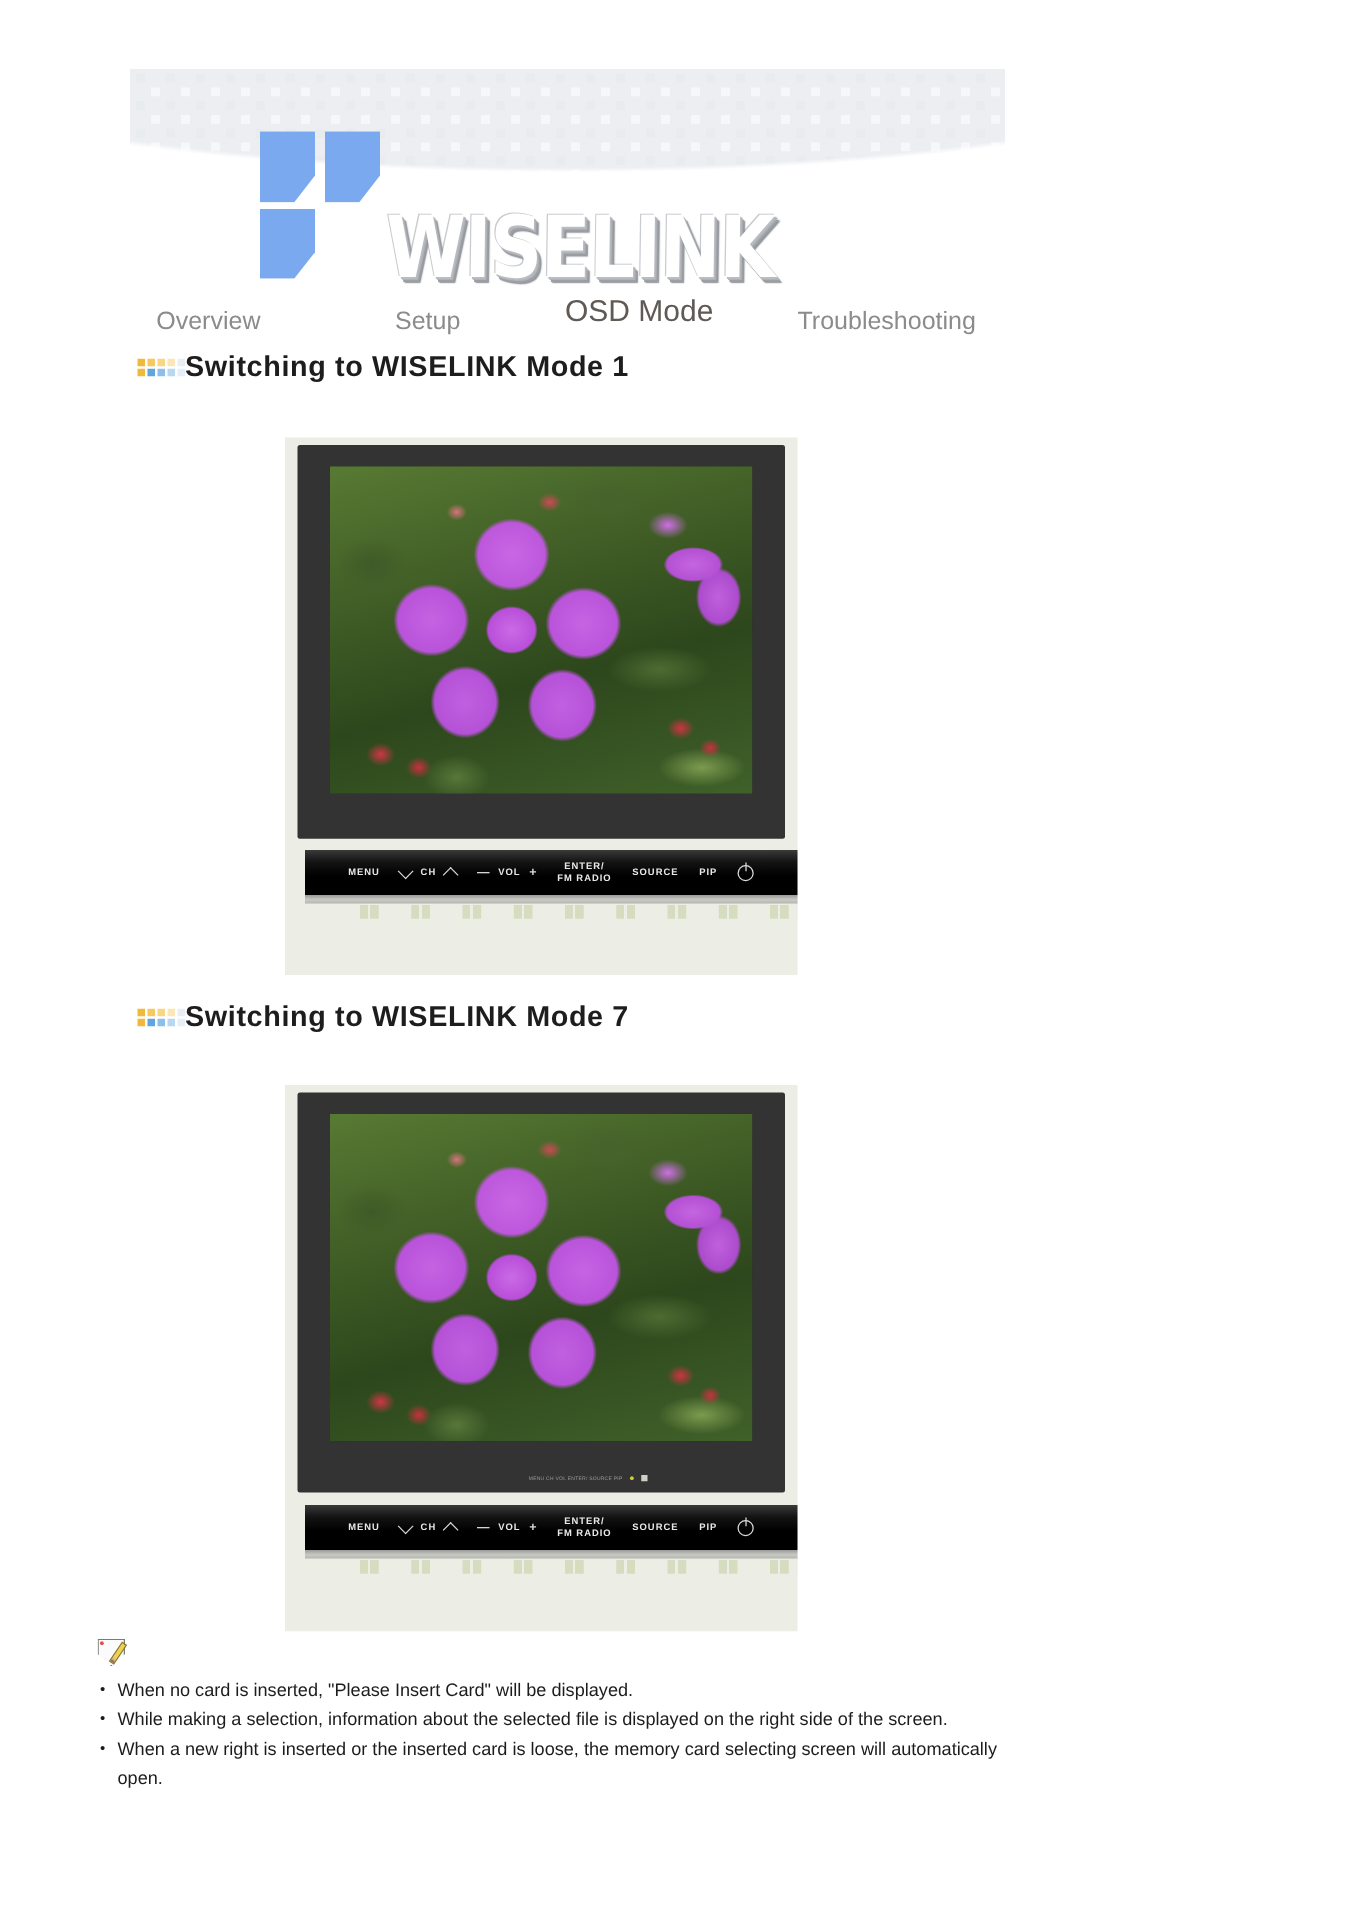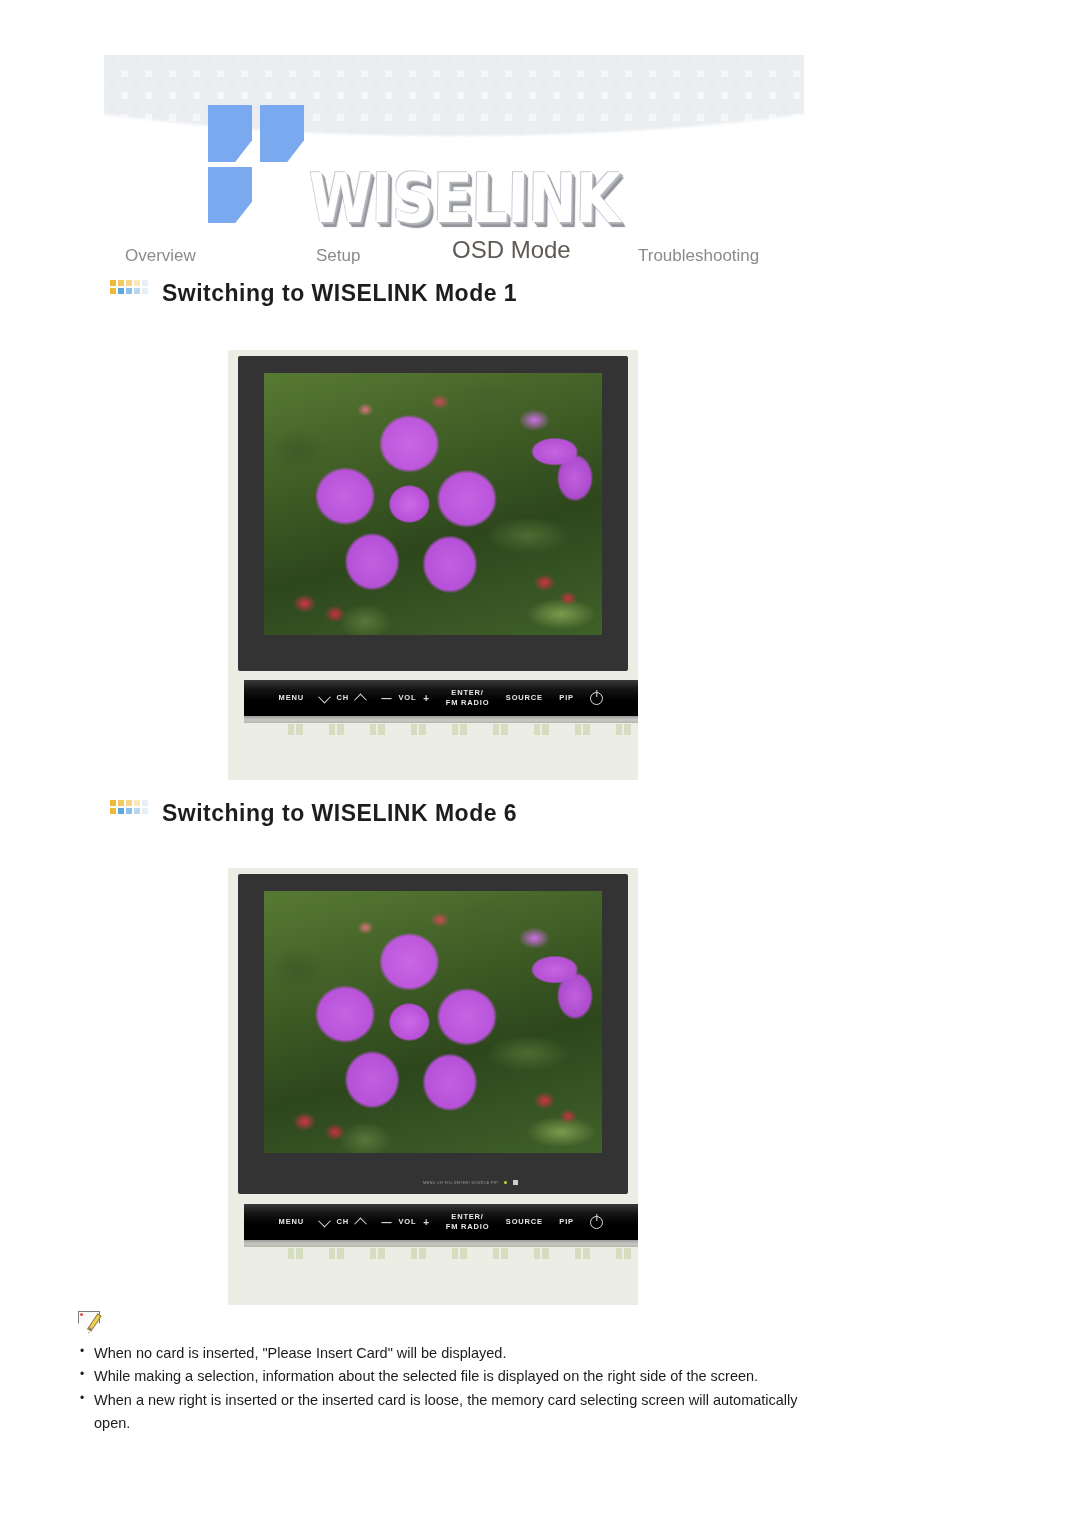--- a/index.html
+++ b/index.html
@@ -96,39 +96,38 @@
   .nav {
     position: absolute;
     left: 0;
     top: 238px;
     width: 1080px;
     height: 34px;
   }
   .nav-item {
     position: absolute;
     color: #8b8b8b;
-    font-size: 17px;
+    font-size: 20px;
     white-space: nowrap;
   }
   .nav-item.active {
     color: #5f5a55;
     font-size: 24px;
   }
   .nav-item.i0 { left: 125px; top: 8px; }
   .nav-item.i1 { left: 316px; top: 8px; }
   .nav-item.i2 { left: 452px; top: -2px; }
   .nav-item.i3 { left: 638px; top: 8px; }
 
   
   .section-head {
     position: absolute;
     left: 82px;
     display: flex;
-    align-items: flex-start;
-    gap: 14px;
+    align-items: center;
     padding-left: 28px;
   }
   .head-1 { top: 280px; }
   .head-2 { top: 800px; }
   .bullet-grid {
     display: grid;
     grid-template-columns: repeat(5, 6px);
     grid-template-rows: repeat(2, 6px);
     gap: 2px;
     flex: none;
@@ -446,21 +445,21 @@
       <i style="background:#f5c95f"></i>
       <i style="background:#f7d684"></i>
       <i style="background:#fae7b5"></i>
       <i style="background:#e8eef6"></i>
     <i style="background:#f0b93c"></i>
       <i style="background:#5fa5e0"></i>
       <i style="background:#8cc0ea"></i>
       <i style="background:#b8d8f2"></i>
       <i style="background:#e4eff9"></i>
   </span>
-  <span class="section-title">Switching to WISELINK Mode 6</span>
+  <span class="section-title">Switching to WISELINK Mode 7</span>
 </div>
 
 <div class="monitor mon-2">
   <div class="mon-bezel">
     <div class="mon-screen">
       <div class="photo"></div>
     </div>
     <div class="mini-strip">
       <span>MENU  CH   VOL  ENTER/ SOURCE  PIP</span>
       <span class="mini-dot"></span>

